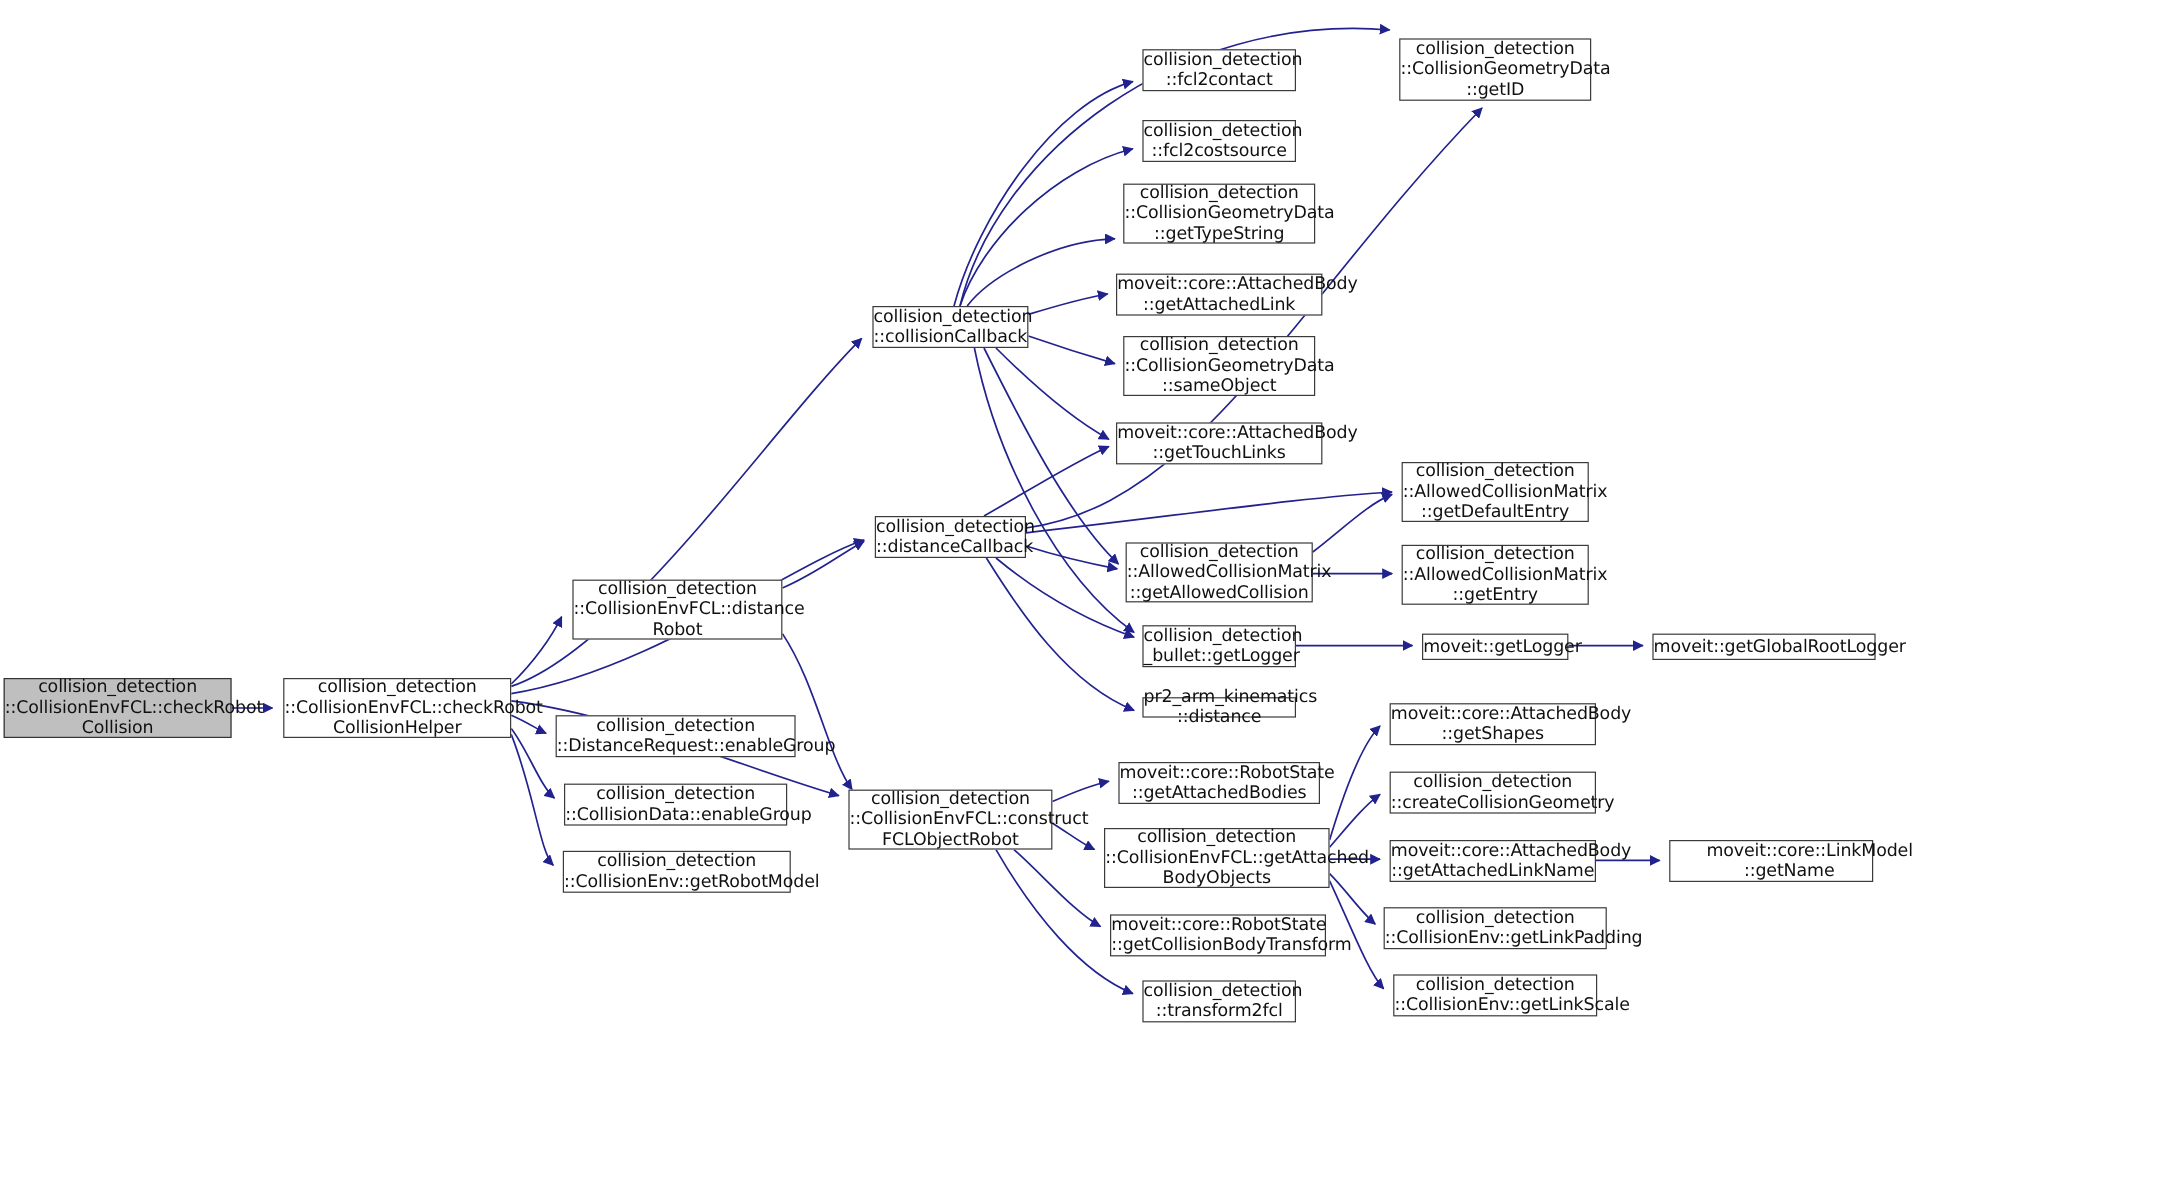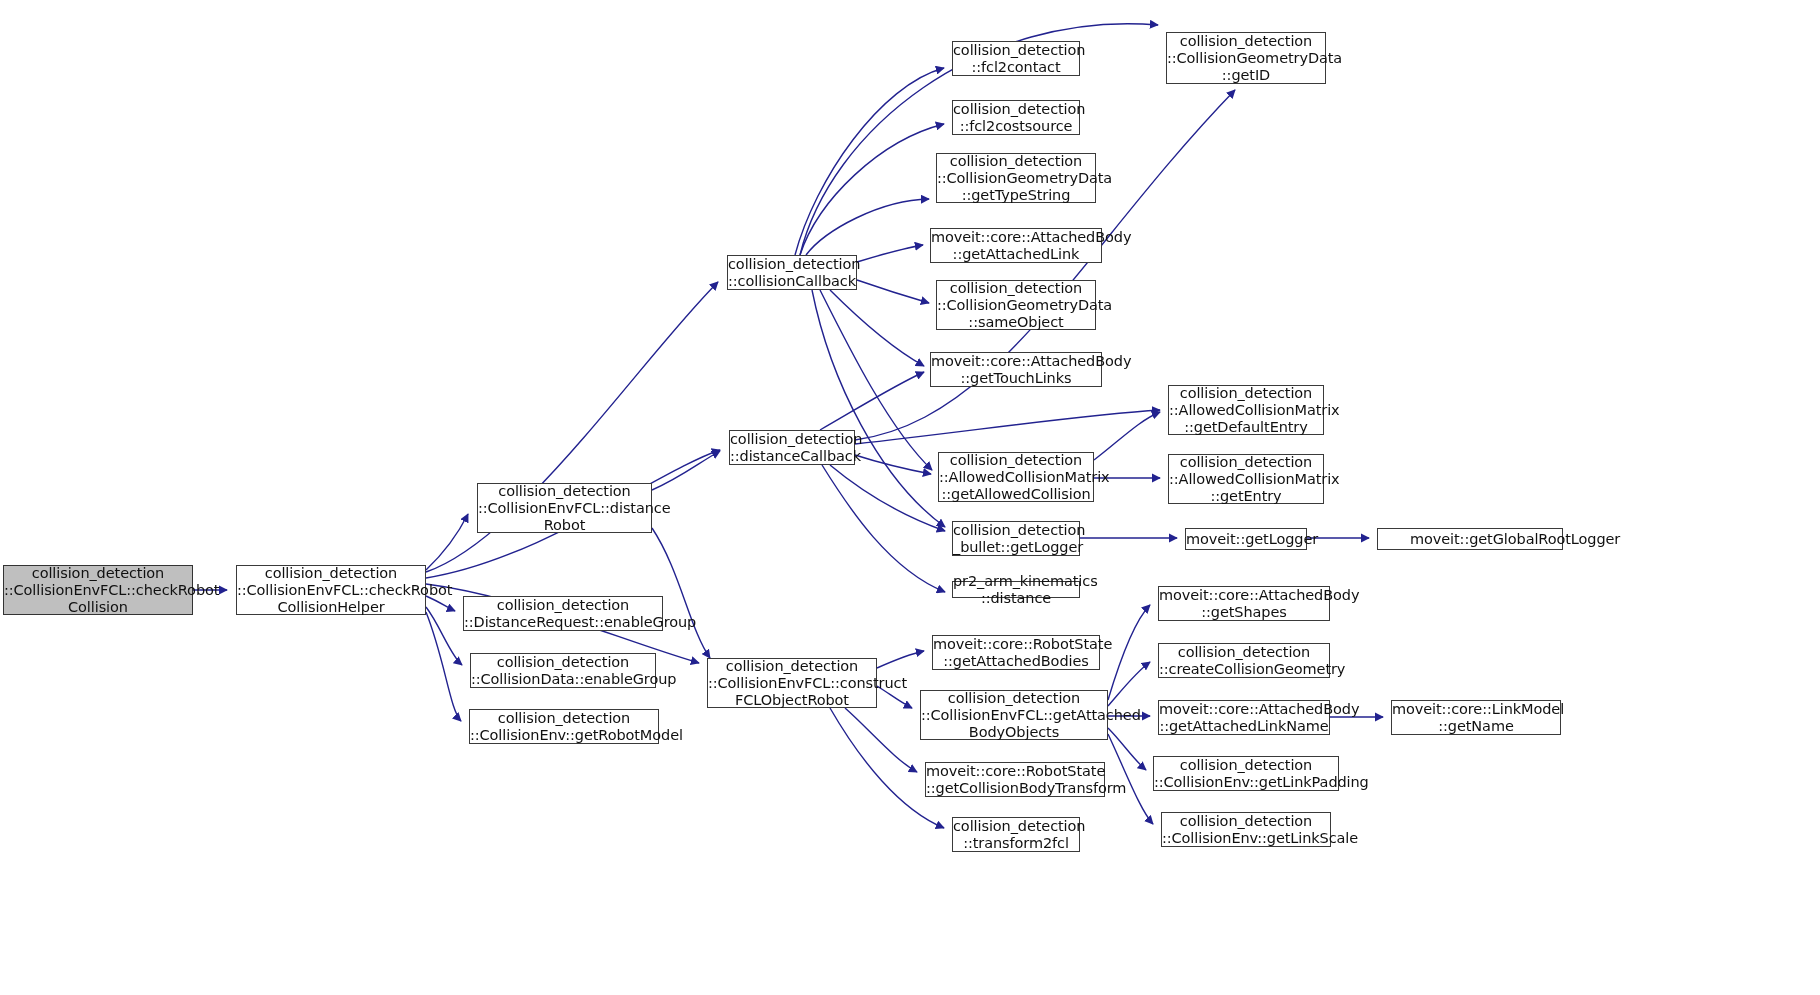--- a/index.html
+++ b/index.html
@@ -145,21 +145,21 @@
 ::getDefaultEntry</span></div>
       <div class="node" style="left: 938px; top: 452px; width: 156px; height: 50px;"><span class="node-label">collision_detection
 ::AllowedCollisionMatrix
 ::getAllowedCollision</span></div>
       <div class="node" style="left: 1168px; top: 454px; width: 156px; height: 50px;"><span class="node-label">collision_detection
 ::AllowedCollisionMatrix
 ::getEntry</span></div>
       <div class="node" style="left: 952px; top: 521px; width: 128px; height: 35px;"><span class="node-label">collision_detection
 _bullet::getLogger</span></div>
       <div class="node" style="left: 1185px; top: 528px; width: 122px; height: 22px; justify-content: center;"><span class="node-label">moveit::getLogger</span></div>
-      <div class="node" style="left: 1377px; top: 528px; width: 186px; height: 22px; padding-left: 32px;"><span class="node-label">moveit::getGlobalRootLogger</span></div>
+      <div class="node" style="left: 1377px; top: 528px; width: 186px; height: 22px;"><span class="node-label">moveit::getGlobalRootLogger</span></div>
       <div class="node" style="left: 952px; top: 581px; width: 128px; height: 17px;"><span class="node-label">pr2_arm_kinematics
 ::distance</span></div>
       <div class="node" style="left: 932px; top: 635px; width: 168px; height: 35px;"><span class="node-label">moveit::core::RobotState
 ::getAttachedBodies</span></div>
       <div class="node" style="left: 920px; top: 690px; width: 188px; height: 50px;"><span class="node-label">collision_detection
 ::CollisionEnvFCL::getAttached
 BodyObjects</span></div>
       <div class="node" style="left: 925px; top: 762px; width: 180px; height: 35px;"><span class="node-label">moveit::core::RobotState
 ::getCollisionBodyTransform</span></div>
       <div class="node" style="left: 952px; top: 817px; width: 128px; height: 35px;"><span class="node-label">collision_detection
@@ -167,16 +167,16 @@
       <div class="node" style="left: 1158px; top: 586px; width: 172px; height: 35px;"><span class="node-label">moveit::core::AttachedBody
 ::getShapes</span></div>
       <div class="node" style="left: 1158px; top: 643px; width: 172px; height: 35px;"><span class="node-label">collision_detection
 ::createCollisionGeometry</span></div>
       <div class="node" style="left: 1158px; top: 700px; width: 172px; height: 35px;"><span class="node-label">moveit::core::AttachedBody
 ::getAttachedLinkName</span></div>
       <div class="node" style="left: 1153px; top: 756px; width: 186px; height: 35px;"><span class="node-label">collision_detection
 ::CollisionEnv::getLinkPadding</span></div>
       <div class="node" style="left: 1161px; top: 812px; width: 170px; height: 35px;"><span class="node-label">collision_detection
 ::CollisionEnv::getLinkScale</span></div>
-      <div class="node" style="left: 1391px; top: 700px; width: 170px; height: 35px;"><span class="node-label">moveit::core::LinkModel
+      <div class="node" style="left: 1391px; top: 700px; width: 170px; height: 35px; padding-left: 30px;"><span class="node-label">moveit::core::LinkModel
 ::getName</span></div>
     </div>
 </div>
 
 </body></html>

